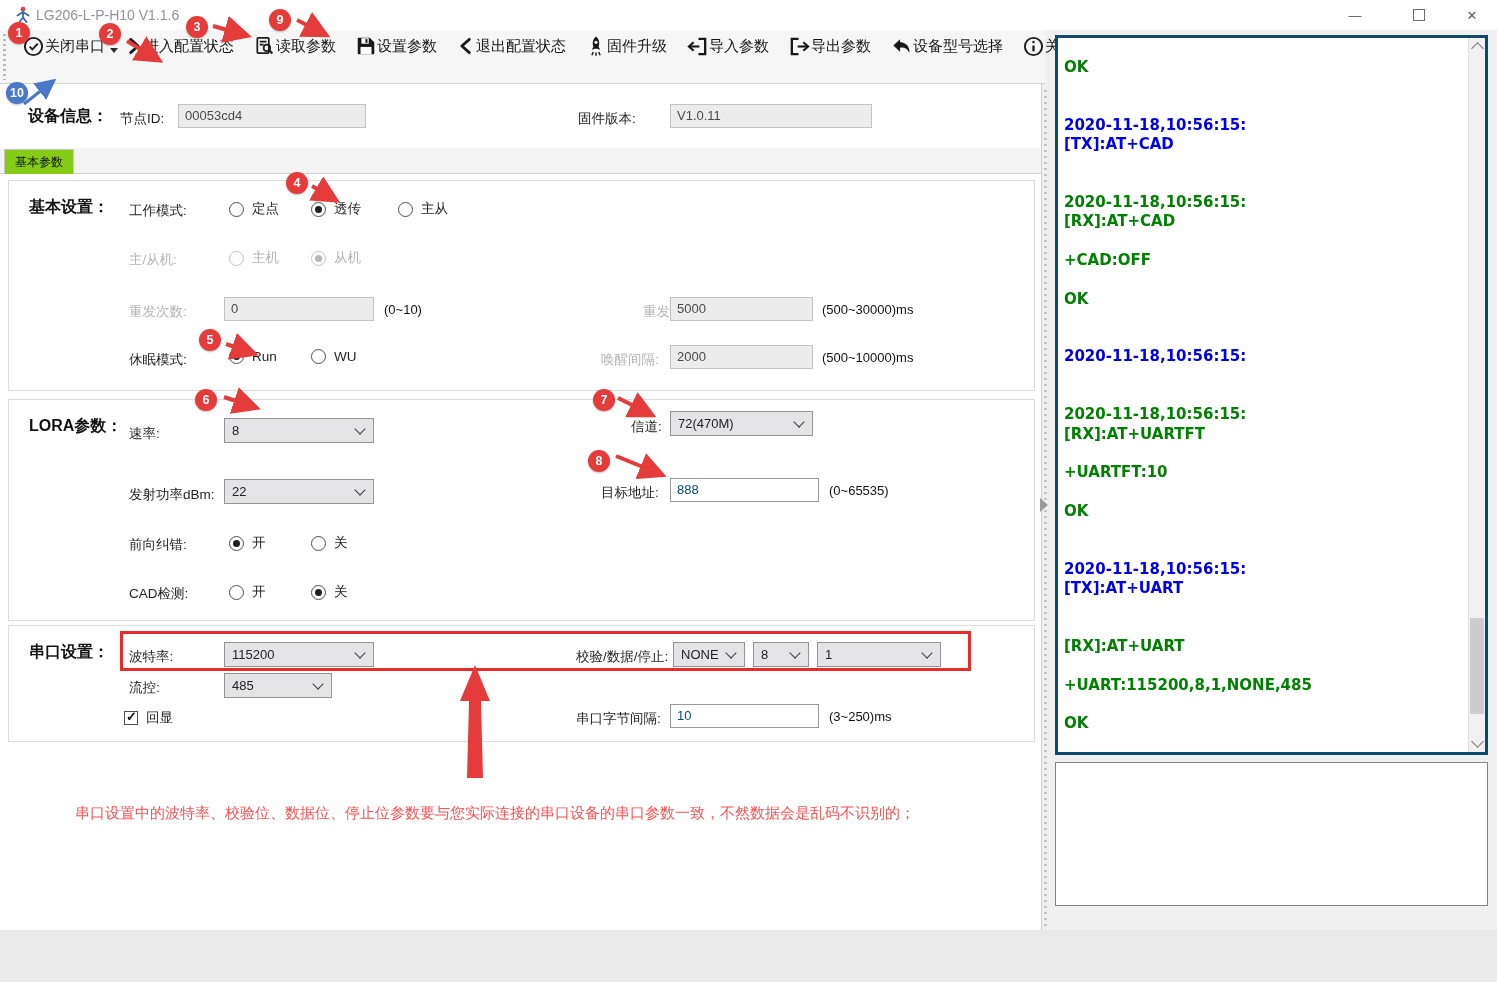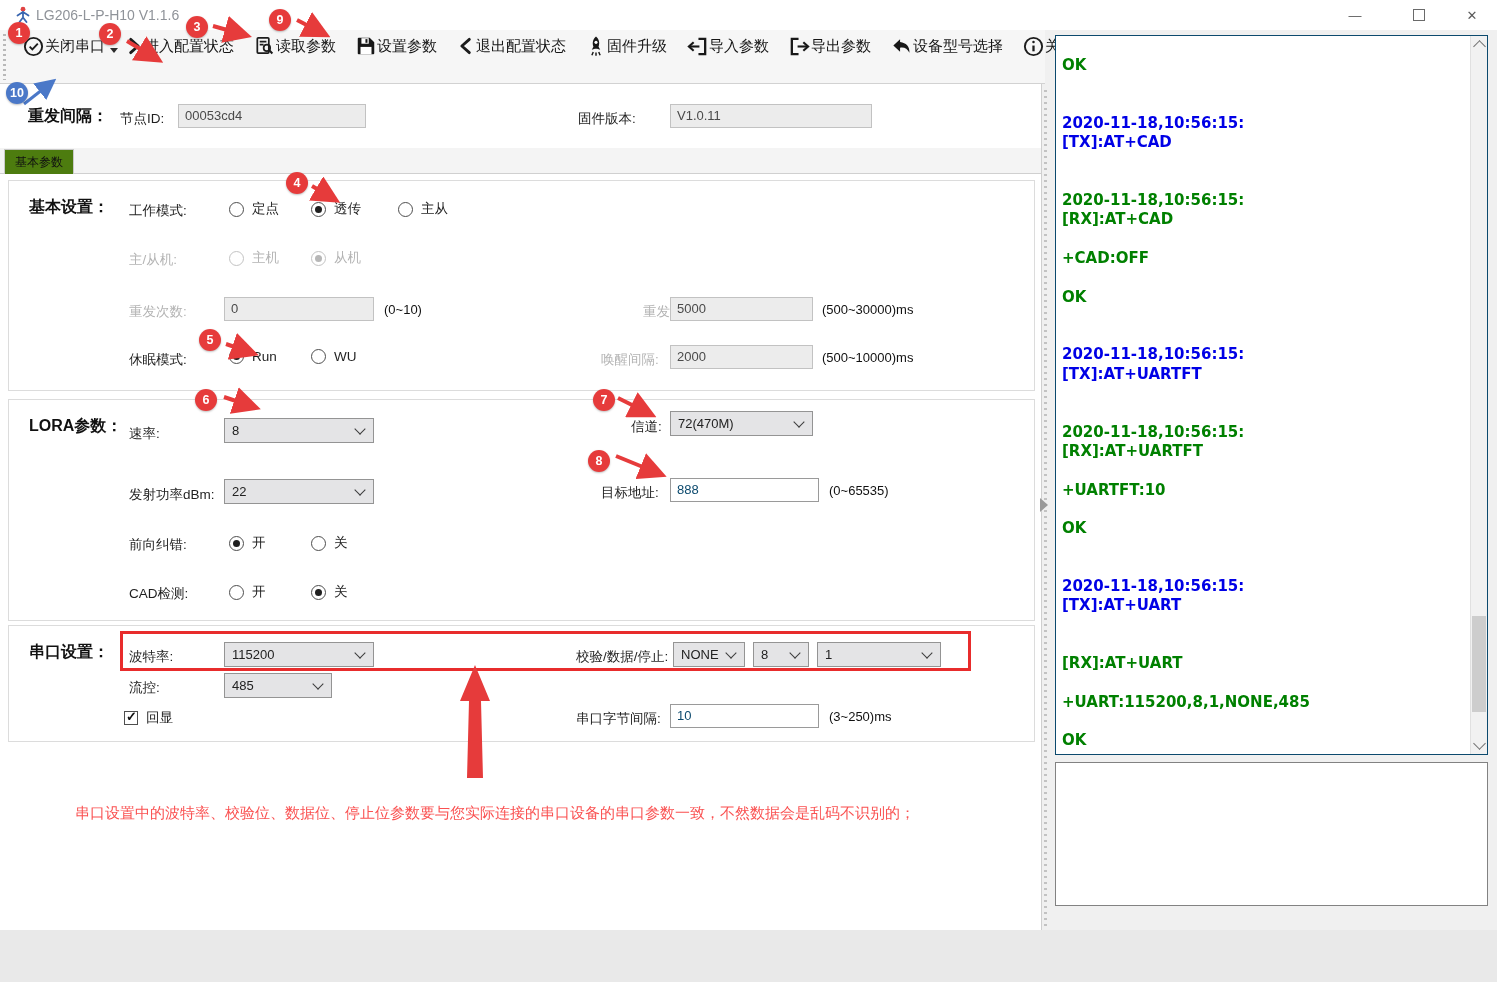--- a/index.html
+++ b/index.html
@@ -38,30 +38,30 @@
   .radio.dis .rdot{border-color:#c3c3c3;}
   .radio.dis.checked .rdot::after{background:#b7b7b7;}
   .radio .rtext{font-size:13.5px;color:#1f1f1f;}
   .radio.dis .rtext{color:#b4b4b4;}
   .groupbox{position:absolute;border:1px solid #dcdcdc;background:#fff;box-sizing:border-box;}
   .cbx{width:14px;height:14px;border:1px solid #4e4e4e;background:#fff;position:relative;flex:none;box-sizing:border-box;}
   .cbx.checked::after{content:'✓';position:absolute;left:1px;top:-3px;font-size:13px;font-weight:bold;color:#111;}
   .cbrow{position:absolute;display:flex;align-items:center;gap:8px;}
   .cbrow .cblabel{font-size:13.5px;color:#1f1f1f;}
   .tabstrip{position:absolute;left:0;top:64px;width:1041px;height:25px;border-bottom:1px solid #d0d0d0;background:#f4f4f4;}
-  .tab{position:absolute;left:4px;top:1px;height:24px;padding:0 10px;background:#4d7c0f;border:1px solid #c9c9c9;border-bottom:none;
+  .tab{position:absolute;left:4px;top:1px;height:24px;padding:0 10px;background:#84cc16;border:1px solid #c9c9c9;border-bottom:none;
        display:flex;align-items:center;font-size:12px;color:#111;}
   .warntxt{position:absolute;font-size:15px;color:#fa5151;white-space:nowrap;}
   .btn{position:absolute;box-sizing:border-box;border:1px solid #9d9d9d;background:#e9e9e9;font-size:13px;color:#111;
        display:flex;align-items:center;justify-content:center;font-family:"Liberation Sans",sans-serif;cursor:default;}
   
   .split-dots{position:absolute;left:1044px;top:90px;width:3px;height:838px;background:repeating-linear-gradient(#c2c2c2 0 2px,transparent 2px 6px);}
   .split-tri{position:absolute;left:1040px;top:498px;width:0;height:0;border-top:7px solid transparent;border-bottom:7px solid transparent;border-left:8px solid #9a9a9a;}
   
-  .logbox{position:absolute;left:1055px;top:35px;width:433px;height:720px;background:#fff;border:1px solid #0c4a6e;
+  .logbox{position:absolute;left:1055px;top:35px;width:433px;height:720px;background:#fff;border:3px solid #0c4a6e;
           box-sizing:border-box;overflow:hidden;}
   .loglines{position:absolute;left:6px;top:20px;right:22px;font-family:"DejaVu Sans",sans-serif;font-weight:bold;
             font-size:15px;line-height:19.3px;white-space:nowrap;}
   .logline.g{color:#008000;}
   .logline.b{color:#0000e6;}
   .vsb{position:absolute;right:0;top:0;width:17px;height:100%;background:#f1f1f1;border-left:1px solid #e0e0e0;box-sizing:border-box;}
   .vsb .arr{position:absolute;left:4px;width:8px;height:8px;border-right:1.8px solid #707070;border-bottom:1.8px solid #707070;}
   .vsb .up{top:6px;transform:rotate(-135deg);}
   .vsb .dn{bottom:6px;transform:rotate(45deg);}
   .vsb .thumb{position:absolute;left:1px;width:14px;background:#cdcdcd;}
@@ -191,21 +191,21 @@
           </svg>
         </span>
         <span class="tlabel">关于</span>
         <span class="tcaret"></span>
       </div>
     </div>
   <div class="grip"></div>
 
   <div class="leftpanel">
 
-    <span class="seclabel" style="left:28px;top:22px;">重发间隔：</span>
+    <span class="seclabel" style="left:28px;top:22px;">设备信息：</span>
     <span class="flabel" style="left:120px;top:26px;">节点ID:</span>
     <div class="tf dis" style="left:178px;top:20px;width:188px;height:24px;">00053cd4</div>
     <span class="flabel" style="left:578px;top:26px;">固件版本:</span>
     <div class="tf dis" style="left:670px;top:20px;width:202px;height:24px;">V1.0.11</div>
 
     <div class="tabstrip">
       <div class="tab">
           <span>基本参数</span>
         </div>
     </div>
@@ -355,21 +355,20 @@
         <div class="logline g">&nbsp;</div>
         <div class="logline g">2020-11-18,10:56:15:</div>
         <div class="logline g">[RX]:AT+CAD</div>
         <div class="logline g">&nbsp;</div>
         <div class="logline g">+CAD:OFF</div>
         <div class="logline g">&nbsp;</div>
         <div class="logline g">OK</div>
         <div class="logline g">&nbsp;</div>
         <div class="logline g">&nbsp;</div>
         <div class="logline b">2020-11-18,10:56:15:</div>
-        <div class="logline b">[TX]:AT+UARTFT</div>
         <div class="logline g">&nbsp;</div>
         <div class="logline g">&nbsp;</div>
         <div class="logline g">2020-11-18,10:56:15:</div>
         <div class="logline g">[RX]:AT+UARTFT</div>
         <div class="logline g">&nbsp;</div>
         <div class="logline g">+UARTFT:10</div>
         <div class="logline g">&nbsp;</div>
         <div class="logline g">OK</div>
         <div class="logline g">&nbsp;</div>
         <div class="logline g">&nbsp;</div>

